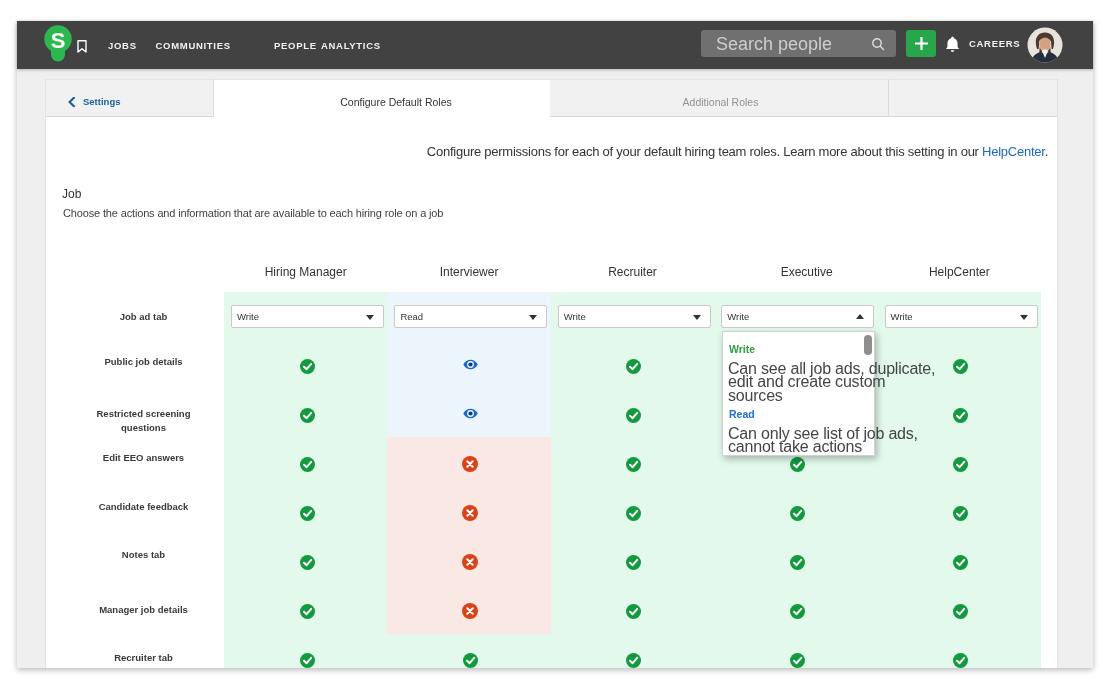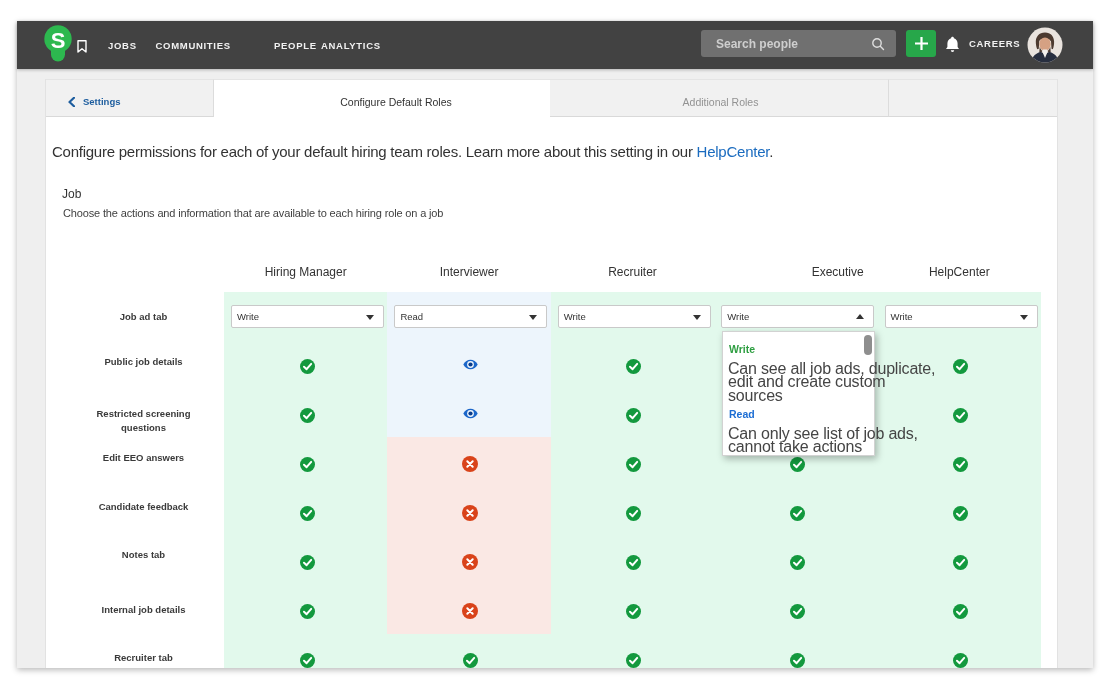--- a/index.html
+++ b/index.html
@@ -1,31 +1,31 @@
 <!DOCTYPE html>
 <html><head><meta charset="utf-8"><title>Settings</title><style>
 *{margin:0;padding:0;box-sizing:border-box}
 html,body{width:1116px;height:690px;background:#fff;font-family:"Liberation Sans",sans-serif;overflow:hidden}
 .abs{position:absolute}
 #frame{position:absolute;left:17px;top:21px;width:1076px;height:647px;background:#efefef;box-shadow:0 2px 6px rgba(0,0,0,.28)}
 #nav{position:absolute;left:17px;top:21px;width:1076px;height:48px;background:#424242;z-index:5;box-shadow:0 1px 3px rgba(0,0,0,.25)}
 .navtxt{position:absolute;color:#f1f1f1;font-size:9.5px;line-height:9.5px;font-weight:bold;letter-spacing:0.7px;top:41px;z-index:6}
 #search{position:absolute;left:701px;top:30px;width:195px;height:27px;background:#707070;border-radius:3px;z-index:6}
-#search span{position:absolute;left:15px;top:8px;font-size:12px;line-height:12px;font-weight:bold;color:#cecece}
+#search span{position:absolute;left:15px;top:8px;font-size:18px;line-height:12px;font-weight:normal;color:#cecece}
 #plus{position:absolute;left:906px;top:30px;width:30px;height:27px;background:#27a74a;border-radius:3px;z-index:6}
 #panel{position:absolute;left:45px;top:79px;width:1013px;height:589px;background:#fff;border:1px solid #e2e2e2;border-bottom:none;z-index:4}
 .tab{position:absolute;top:79px;height:38px;background:#f1f1f1;border-top:1px solid #e4e4e4;border-bottom:1px solid #d9d9d9;z-index:5}
 #tabset{left:46px;width:168px;border-right:1px solid #dcdcdc}
 #tabact{left:214px;width:336px;background:#fff;border-bottom:none;z-index:6}
 #tabadd{left:550px;width:339px;border-right:1px solid #dcdcdc}
 #tabend{left:889px;width:168px}
 .tabtxt{position:absolute;top:95.8px;font-size:10.5px;line-height:12px;z-index:7;width:364px;text-align:center}
 #setlink{position:absolute;left:68px;top:96px;z-index:7;color:#1d5d9e;font-size:9.5px;line-height:11px;font-weight:bold}
 #setlink svg{vertical-align:-2px;margin-right:8px}
-#desc{position:absolute;left:52px;top:145.7px;width:1013px;text-align:left;font-size:15px;line-height:11px;letter-spacing:-0.25px;color:#333;z-index:5}
+#desc{position:absolute;left:35px;top:145.7px;width:1013px;text-align:right;font-size:13px;line-height:11px;letter-spacing:-0.25px;color:#333;z-index:5}
 #desc a{color:#1a6bbf;text-decoration:none}
 #jobh{position:absolute;left:62px;top:187.5px;font-size:12px;line-height:12px;color:#333;z-index:5}
 #jobsub{position:absolute;left:63px;top:207.8px;font-size:11px;line-height:11px;letter-spacing:-0.15px;color:#3f3f3f;z-index:5}
 .chead{position:absolute;top:266.3px;width:163.4px;text-align:center;font-size:12px;line-height:12px;color:#333;z-index:5}
 .colbg{position:absolute;top:292px;width:163.4px;height:376px;z-index:4}
 .green{background:#e2f9ec}
 .rlab{position:absolute;left:50px;width:187px;text-align:center;font-size:9.5px;font-weight:bold;color:#3a3a3a;z-index:5;line-height:14px}
 .sel{position:absolute;top:305px;width:153px;height:23px;background:#fff;border:1px solid #c9c9c9;border-radius:2px;font-size:9.5px;color:#333;line-height:21px;padding-left:5px;z-index:6}
 .arr{position:absolute;right:9px;top:9px;width:0;height:0;border-left:4.5px solid transparent;border-right:4.5px solid transparent;border-top:5.5px solid #333}
 .arr.up{border-top:none;border-bottom:5.5px solid #333;top:8px}
@@ -113,21 +113,21 @@
       <path d="M6 0.8 L1.5 5 L6 9.2" stroke="#1d5d9e" stroke-width="2.2" fill="none" stroke-linecap="round" stroke-linejoin="round"></path>
     </svg>Settings</div>
 
 <div id="desc">Configure permissions for each of your default hiring team roles. Learn more about this setting in our <a href="#">HelpCenter</a>.</div>
 <div id="jobh">Job</div>
 <div id="jobsub">Choose the actions and information that are available to each hiring role on a job</div>
 
 <div class="chead" style="left:224.0px">Hiring Manager</div>
 <div class="chead" style="left:387.4px">Interviewer</div>
 <div class="chead" style="left:550.8px">Recruiter</div>
-<div class="chead" style="left:756px">Executive</div>
+<div class="chead" style="left:725px">Executive</div>
 <div class="chead" style="left:877.6px">HelpCenter</div>
 
 <div class="colbg green" style="left:224px"></div>
 <div class="colbg" style="left:387.4px;height:145px;background:#edf5fc"></div>
 <div class="colbg" style="left:387.4px;top:437px;height:197px;background:#fae8e4"></div>
 <div class="colbg green" style="left:387.4px;top:634px;height:34px"></div>
 <div class="colbg green" style="left:550.8px"></div>
 <div class="colbg green" style="left:714.2px"></div>
 <div class="colbg green" style="left:877.6px"></div>
 
@@ -136,21 +136,21 @@
 <div class="sel" style="left:557.8px">Write<span class="arr"></span></div>
 <div class="sel" style="left:721.2px">Write<span class="arr up"></span></div>
 <div class="sel" style="left:884.6px">Write<span class="arr"></span></div>
 
 <div class="rlab" style="top:309.6px">Job ad tab</div>
 <div class="rlab" style="top:355.3px">Public job details</div>
 <div class="rlab" style="top:406.6px">Restricted screening<br>questions</div>
 <div class="rlab" style="top:450.6px">Edit EEO answers</div>
 <div class="rlab" style="top:499.6px">Candidate feedback</div>
 <div class="rlab" style="top:548.1px">Notes tab</div>
-<div class="rlab" style="top:602.6px">Internal job details</div>
+<div class="rlab" style="top:602.6px">Manager job details</div>
 <div class="rlab" style="top:650.6px">Recruiter tab</div>
 <svg class="ic" style="left:299.5px;top:358.5px" width="15" height="15" viewBox="0 0 15 15">
     <use href="#chk"></use>
   </svg>
 <svg class="ic" style="left:299.5px;top:407.5px" width="15" height="15" viewBox="0 0 15 15">
     <use href="#chk"></use>
   </svg>
 <svg class="ic" style="left:299.5px;top:456.5px" width="15" height="15" viewBox="0 0 15 15">
     <use href="#chk"></use>
   </svg>

